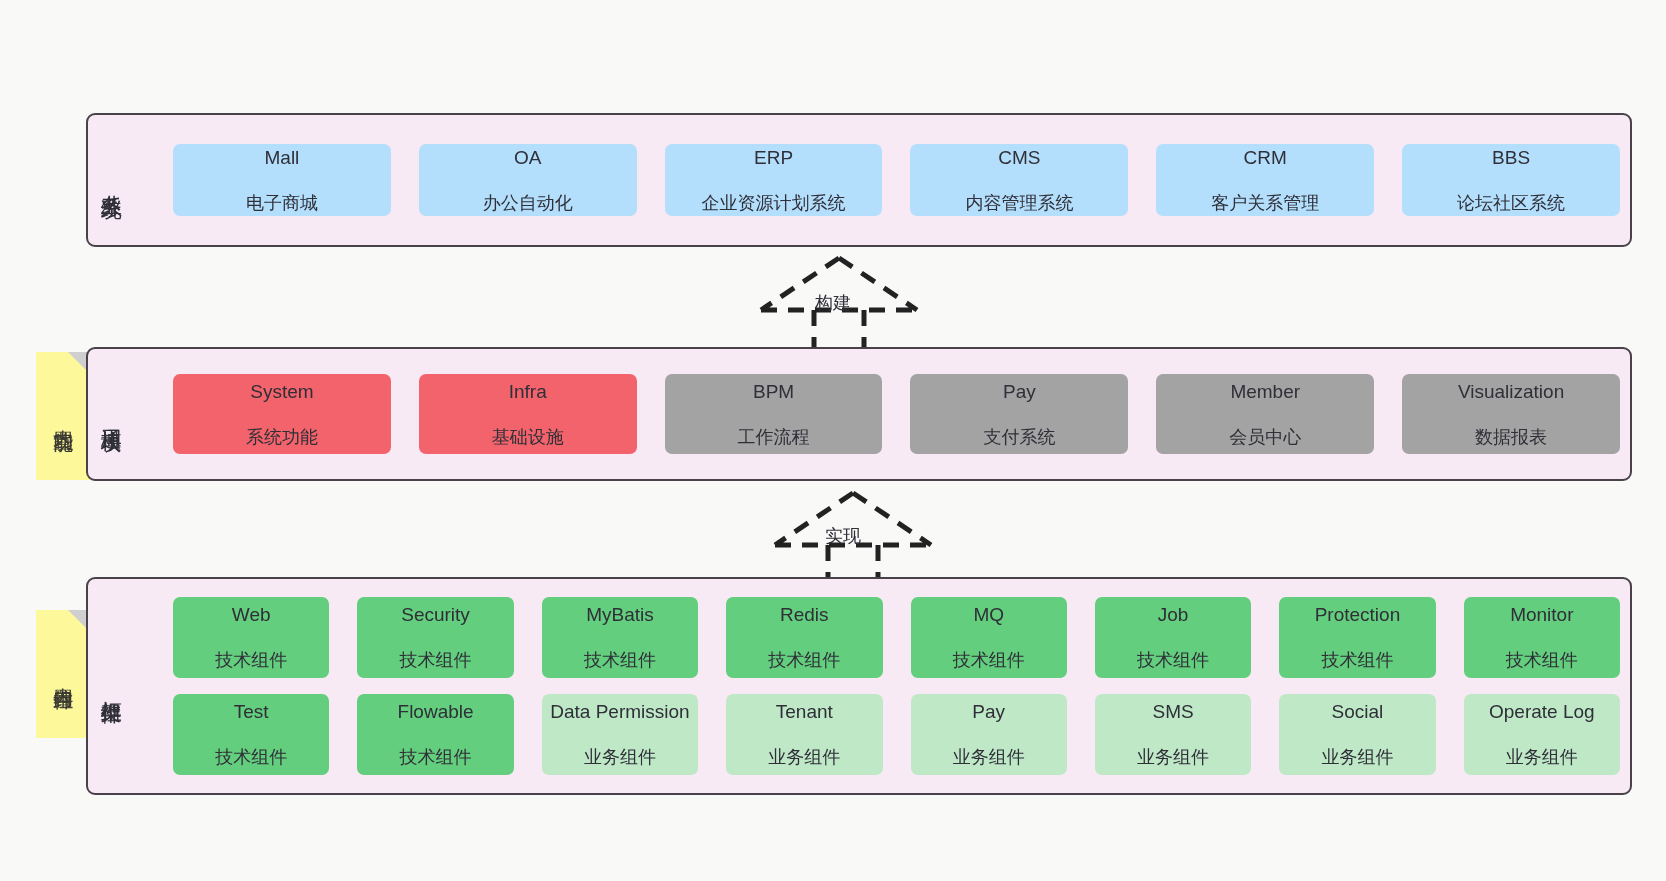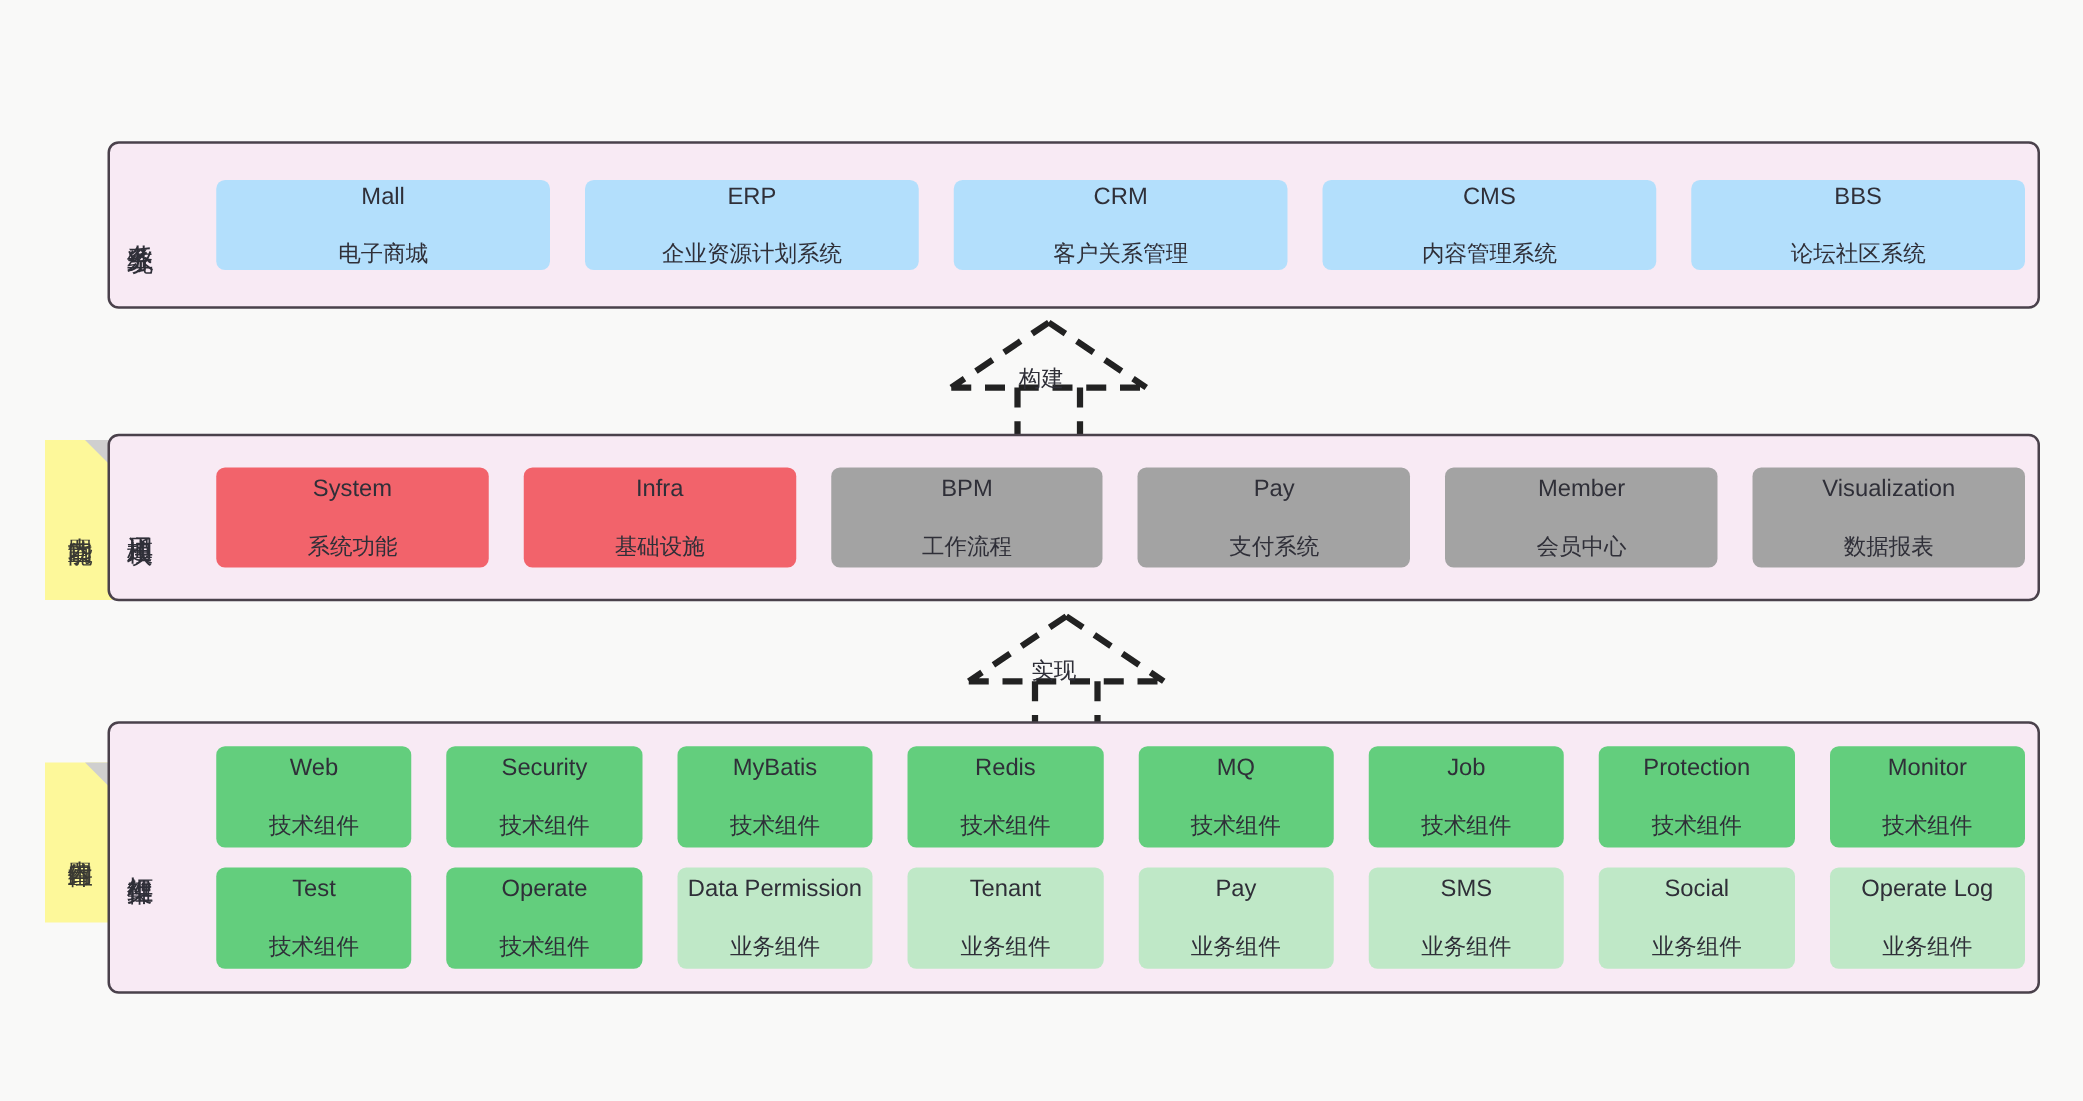--- a/index.html
+++ b/index.html
@@ -135,30 +135,34 @@
 
   <div class="layer" id="layer-business">
     <div class="layer-title">业务系统</div>
     <div class="cards">
       <div class="row">
         <div class="card c-blue">
           <span class="ln">Mall</span>
           <span class="ln ln2">电子商城</span>
         </div>
         <div class="card c-blue">
+          <span class="ln">OA</span>
+          <span class="ln ln2">办公自动化</span>
+        </div>
+        <div class="card c-blue">
           <span class="ln">ERP</span>
           <span class="ln ln2">企业资源计划系统</span>
         </div>
         <div class="card c-blue">
+          <span class="ln">CMS</span>
+          <span class="ln ln2">内容管理系统</span>
+        </div>
+        <div class="card c-blue">
           <span class="ln">CRM</span>
           <span class="ln ln2">客户关系管理</span>
-        </div>
-        <div class="card c-blue">
-          <span class="ln">CMS</span>
-          <span class="ln ln2">内容管理系统</span>
         </div>
         <div class="card c-blue">
           <span class="ln">BBS</span>
           <span class="ln ln2">论坛社区系统</span>
         </div>
       </div>
     </div>
   </div>
 
   <svg class="connector" id="conn-build" viewBox="0 0 190 100">
@@ -251,21 +255,21 @@
           <span class="ln ln2">技术组件</span>
         </div>
       </div>
 
       <div class="row">
         <div class="card c-green">
           <span class="ln">Test</span>
           <span class="ln ln2">技术组件</span>
         </div>
         <div class="card c-green">
-          <span class="ln">Operate</span>
+          <span class="ln">Flowable</span>
           <span class="ln ln2">技术组件</span>
         </div>
         <div class="card c-lgreen">
           <span class="ln">Data Permission</span>
           <span class="ln ln2">业务组件</span>
         </div>
         <div class="card c-lgreen">
           <span class="ln">Tenant</span>
           <span class="ln ln2">业务组件</span>
         </div>

